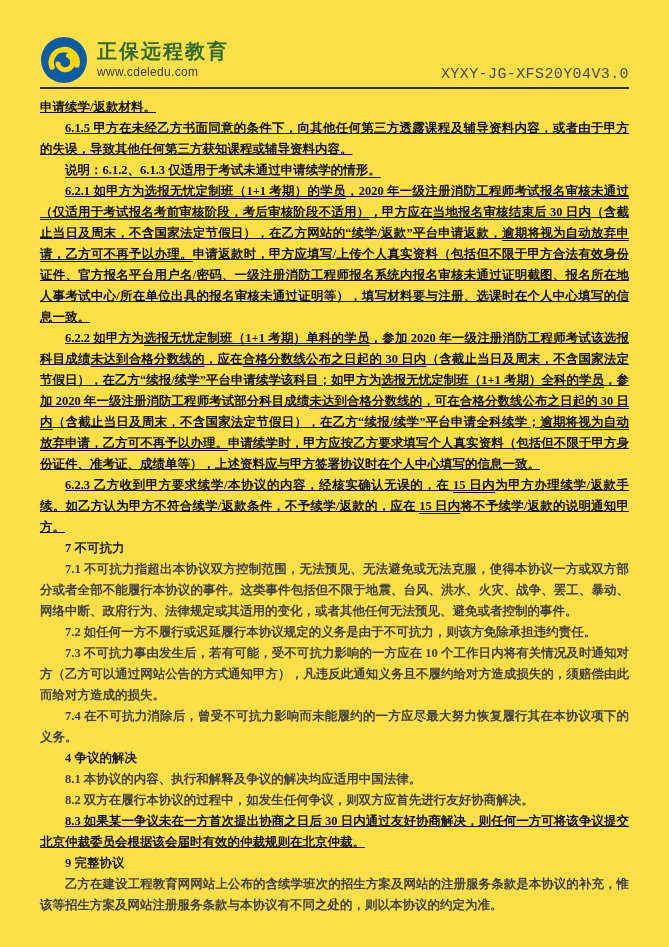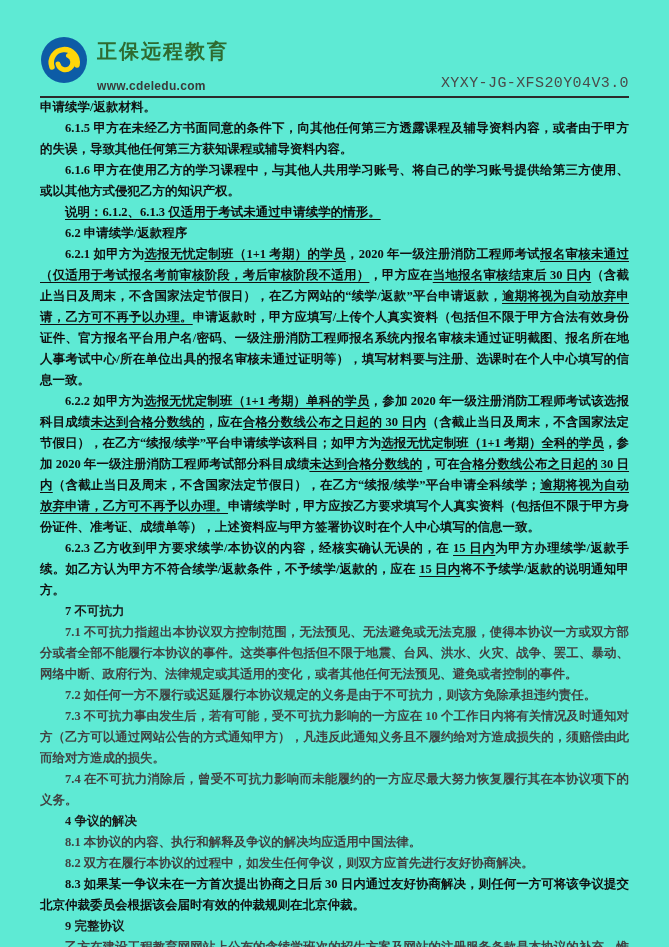--- a/index.html
+++ b/index.html
@@ -1,47 +1,47 @@
 <!DOCTYPE html>
 <html><head>
 <meta charset="utf-8">
 <style>
   html,body{margin:0;padding:0;}
   body{
     width:669px;height:947px;background:#f2f2f2;
     font-family:"Liberation Serif","DejaVu Serif",serif;
   }
   .page{
-    position:relative;width:669px;height:947px;background:#5eead4;
+    position:relative;width:669px;height:947px;background:#fde047;
     overflow:hidden;box-shadow:0 0 4px rgba(0,0,0,.2);
   }
   
   .header{
     position:absolute;top:36px;left:40px;width:589px;
     border-bottom:2px solid #2b2b2b;padding-bottom:3px;
   }
   .header-row{display:flex;align-items:flex-start;justify-content:space-between;}
   .logo-wrap{display:flex;align-items:flex-start;}
   .logo{width:48px;height:48px;flex:0 0 auto;}
   .brand{margin-left:9px;padding-top:3px;font-family:"Liberation Sans","DejaVu Sans",sans-serif;}
   .brand-name{font-size:20px;font-weight:bold;color:#2e6b31;letter-spacing:2px;line-height:24px;}
-  .brand-url{font-size:12px;font-weight:bold;color:#3a3a3a;margin-top:16px;letter-spacing:.3px;}
+  .brand-url{font-size:12px;font-weight:normal;color:#3a3a3a;margin-top:2px;letter-spacing:.3px;}
   .doc-code{
     align-self:flex-end;font-size:15px;color:#4a4a4a;
     font-family:"Liberation Mono","DejaVu Sans Mono",monospace;letter-spacing:.4px;
     padding-bottom:1px;
   }
   
   .doc-body{
     position:absolute;top:97px;left:40px;width:589px;
     font-size:12.5px;line-height:21px;text-align:justify;
   }
   .doc-body p{margin:0;}
   .indent{text-indent:2em;}
-  .dark{color:#101010;font-weight:600;}
+  .dark{color:#101010;font-weight:600;text-decoration:underline;}
   .light{color:#424242;font-weight:700;}
   .note{color:#0d0d0d;font-weight:700;}
   .heading{color:#1b1b1b;font-weight:700;margin-top:20px;}
   .doc-body u{text-underline-offset:3px;text-decoration-thickness:1px;}
   
   .page-number{
     position:absolute;bottom:40px;left:0;width:100%;text-align:center;
     font-size:11px;color:#333;
   }
 </style>
@@ -65,23 +65,21 @@
           <div class="brand-url">www.cdeledu.com</div>
         </div>
       </div>
       <div class="doc-code">XYXY-JG-XFS20Y04V3.0</div>
     </div>
   </div>
 
   <div class="doc-body" id="doc-body">
       <p class="dark"><span>申请续学/返款材料。</span></p>
       <p class="dark indent"><span>6.1.5 甲方在未经乙方书面同意的条件下，向其他任何第三方透露课程及辅导资料内容，或者由于甲方的失误，导致其他任何第三方获知课程或辅导资料内容。</span></p>
-      <p class="dark indent"><span>6.1.6 甲方在使用乙方的学习课程中，与其他人共用学习账号、将自己的学习账号提供给第三方使用、或以其他方式侵犯乙方的知识产权。</span></p>
       <p class="note indent"><u>说明：6.1.2、6.1.3 仅适用于考试未通过申请续学的情形。</u></p>
-      <p class="dark indent"><span>6.2 申请续学/返款程序</span></p>
       <p class="dark indent"><span>6.2.1 如甲方为</span><u>选报无忧定制班（1+1 考期）的学员</u><span>，2020 年一级注册消防工程师考试</span><u>报名审核未通过（仅适用于考试报名考前审核阶段，考后审核阶段不适用）</u><span>，甲方应在</span><u>当地报名审核结束后 30 日内</u><span>（含截止当日及周末，不含国家法定节假日），在乙方网站的“续学/返款”平台申请返款，</span><u>逾期将视为自动放弃申请，乙方可不再予以办理。</u><span>申请返款时，甲方应填写/上传个人真实资料（包括但不限于甲方合法有效身份证件、官方报名平台用户名/密码、一级注册消防工程师报名系统内报名审核未通过证明截图、报名所在地人事考试中心/所在单位出具的报名审核未通过证明等），填写材料要与注册、选课时在个人中心填写的信息一致。</span></p>
       <p class="dark indent"><span>6.2.2 如甲方为</span><u>选报无忧定制班（1+1 考期）单科的学员</u><span>，参加 2020 年一级注册消防工程师考试该选报科目成绩</span><u>未达到合格分数线的</u><span>，应在</span><u>合格分数线公布之日起的 30 日内</u><span>（含截止当日及周末，不含国家法定节假日），在乙方“续报/续学”平台申请续学该科目；如甲方为</span><u>选报无忧定制班（1+1 考期）全科的学员</u><span>，参加 2020 年一级注册消防工程师考试部分科目成绩</span><u>未达到合格分数线的</u><span>，可在</span><u>合格分数线公布之日起的 30 日内</u><span>（含截止当日及周末，不含国家法定节假日），在乙方“续报/续学”平台申请全科续学；</span><u>逾期将视为自动放弃申请，乙方可不再予以办理。</u><span>申请续学时，甲方应按乙方要求填写个人真实资料（包括但不限于甲方身份证件、准考证、成绩单等），上述资料应与甲方签署协议时在个人中心填写的信息一致。</span></p>
       <p class="dark indent"><span>6.2.3 乙方收到甲方要求续学/本协议的内容，经核实确认无误的，在 </span><u>15 日内</u><span>为甲方办理续学/返款手续。如乙方认为甲方不符合续学/返款条件，不予续学/返款的，应在 </span><u>15 日内</u><span>将不予续学/返款的说明通知甲方。</span></p>
       <p class="heading indent"><span>7 不可抗力</span></p>
       <p class="light indent"><span>7.1 不可抗力指超出本协议双方控制范围，无法预见、无法避免或无法克服，使得本协议一方或双方部分或者全部不能履行本协议的事件。这类事件包括但不限于地震、台风、洪水、火灾、战争、罢工、暴动、网络中断、政府行为、法律规定或其适用的变化，或者其他任何无法预见、避免或者控制的事件。</span></p>
       <p class="light indent"><span>7.2 如任何一方不履行或迟延履行本协议规定的义务是由于不可抗力，则该方免除承担违约责任。</span></p>
       <p class="light indent"><span>7.3 不可抗力事由发生后，若有可能，受不可抗力影响的一方应在 10 个工作日内将有关情况及时通知对方（乙方可以通过网站公告的方式通知甲方），凡违反此通知义务且不履约给对方造成损失的，须赔偿由此而给对方造成的损失。</span></p>
       <p class="light indent"><span>7.4 在不可抗力消除后，曾受不可抗力影响而未能履约的一方应尽最大努力恢复履行其在本协议项下的义务。</span></p>
       <p class="heading indent"><span>4 争议的解决</span></p>
       <p class="light indent"><span>8.1 本协议的内容、执行和解释及争议的解决均应适用中国法律。</span></p>

